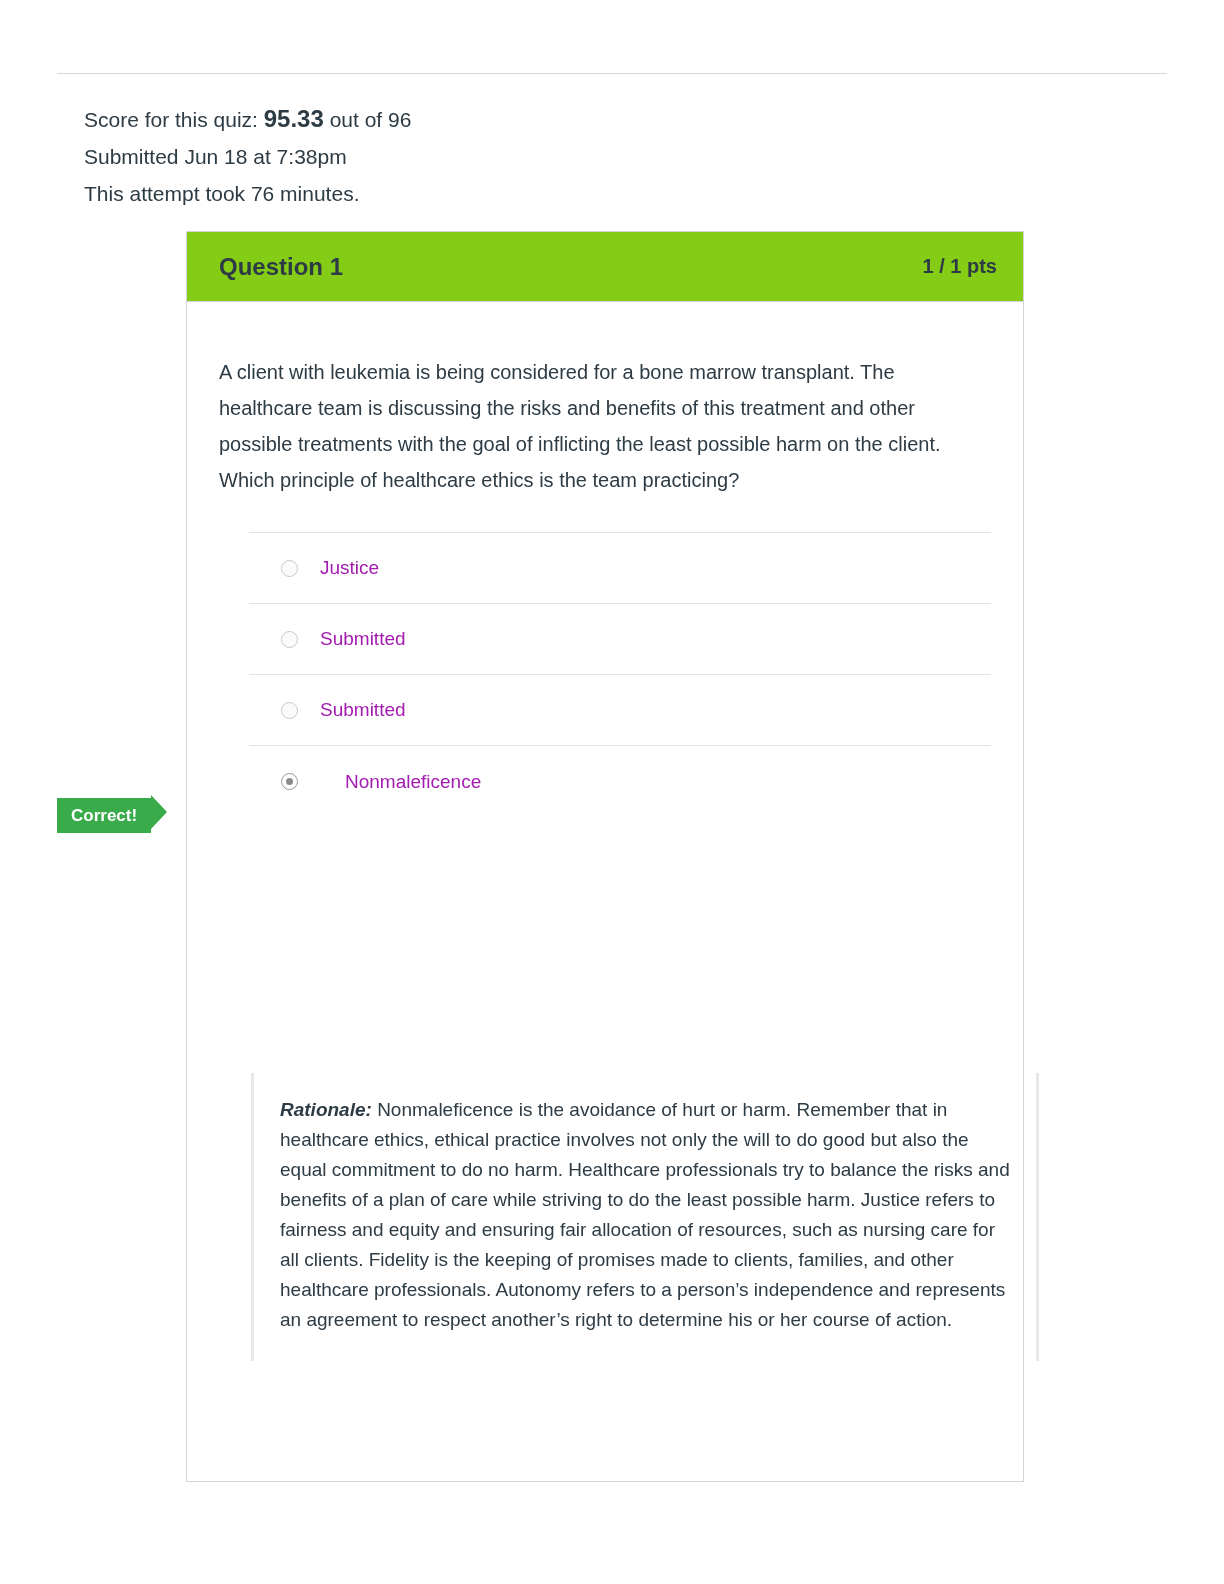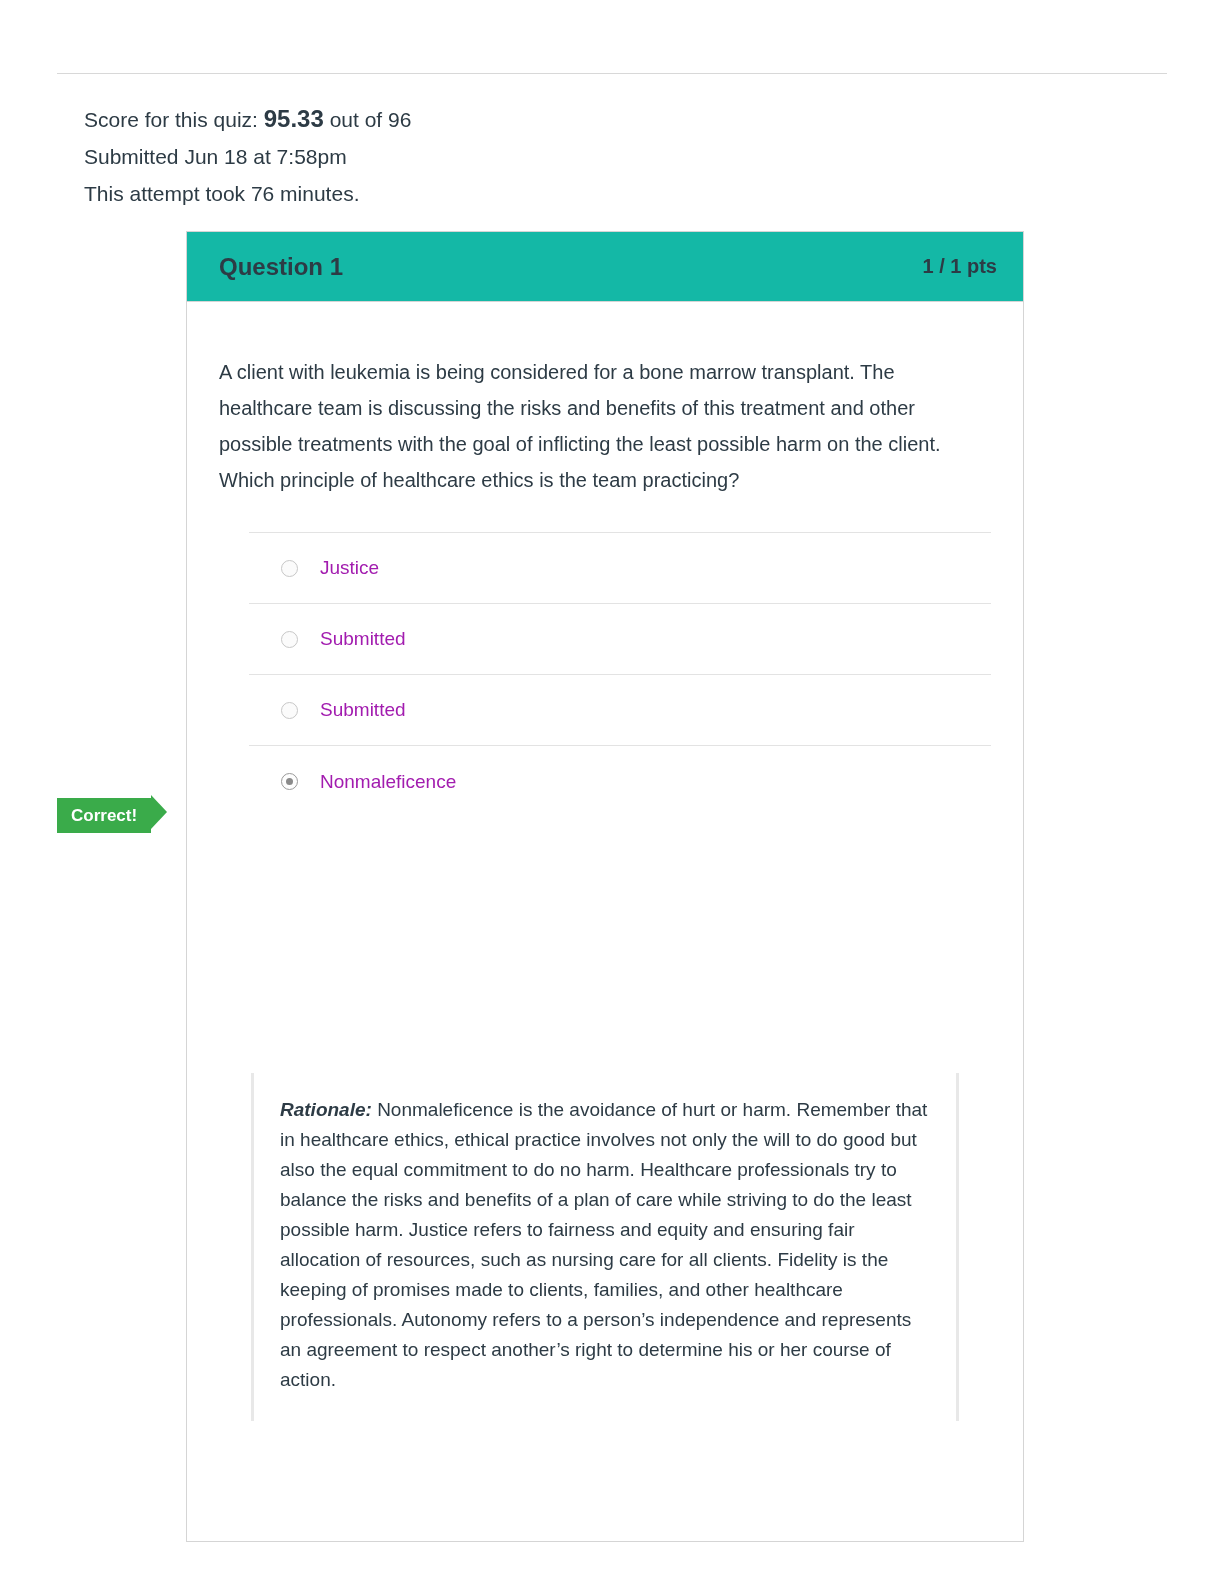--- a/index.html
+++ b/index.html
@@ -47,21 +47,21 @@
   .quiz-card {
     position: absolute;
     left: 186px;
     top: 231px;
     width: 838px;
     border: 1px solid #d5d5d5;
     background: #ffffff;
     box-sizing: border-box;
   }
   .q-header {
-    background: #14b8a6;
+    background: #84cc16;
     border-bottom: 1px solid #d5d5d5;
     height: 70px;
     display: flex;
     align-items: center;
     justify-content: space-between;
     padding: 0 26px 0 32px;
     box-sizing: border-box;
   }
   .q-title {
     font-size: 24px;
@@ -91,20 +91,21 @@
     display: flex;
     align-items: center;
     height: 71px;
     border-bottom: 1px solid #e3e3e3;
     padding-left: 32px;
     box-sizing: border-box;
     position: relative;
   }
   .answer-row:last-child {
     border-bottom: none;
+    gap: 25px;
   }
   .radio {
     width: 17px;
     height: 17px;
     border-radius: 50%;
     border: 1px solid #c7c7c7;
     background: #fbfbfb;
     box-sizing: border-box;
     flex: 0 0 auto;
     position: relative;
@@ -153,21 +154,21 @@
     border-top: 17.5px solid transparent;
     border-bottom: 17.5px solid transparent;
     border-left: 16px solid #3aab4a;
   }
   .rationale-wrap {
     margin: 256px 16px 0 32px;
     border-left: 3px solid #e8e8e8;
     border-right: 3px solid #e8e8e8;
     padding: 22px 26px 26px 26px;
     box-sizing: border-box;
-    width: 708px;
+    width: 788px;
   }
   .rationale-text {
     font-size: 19px;
     line-height: 30px;
     color: #2d3b45;
     margin: 0;
   }
   .rationale-label {
     font-weight: bold;
     font-style: italic;
@@ -182,21 +183,21 @@
 <div class="page">
 
   <div class="top-rule"></div>
 
   <div class="summary">
     <div class="summary-line">
       <span>Score for this quiz:</span>
       <span class="score-value">95.33</span>
       <span>out of 96</span>
     </div>
-    <div class="summary-line">Submitted Jun 18 at 7:58pm</div>
+    <div class="summary-line">Submitted Jun 18 at 7:38pm</div>
     <div class="summary-line">This attempt took 76 minutes.</div>
   </div>
 
   <div class="quiz-card">
 
     <div class="q-header">
       <div class="q-title">Question 1</div>
       <div class="q-points">1 / 1 pts</div>
     </div>
 

